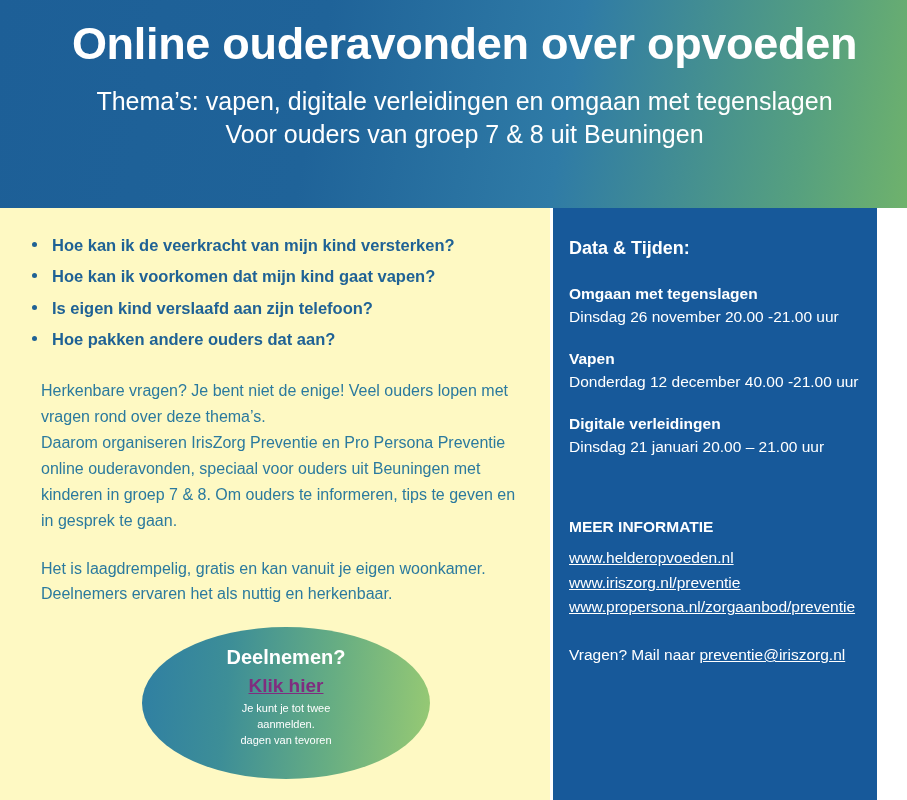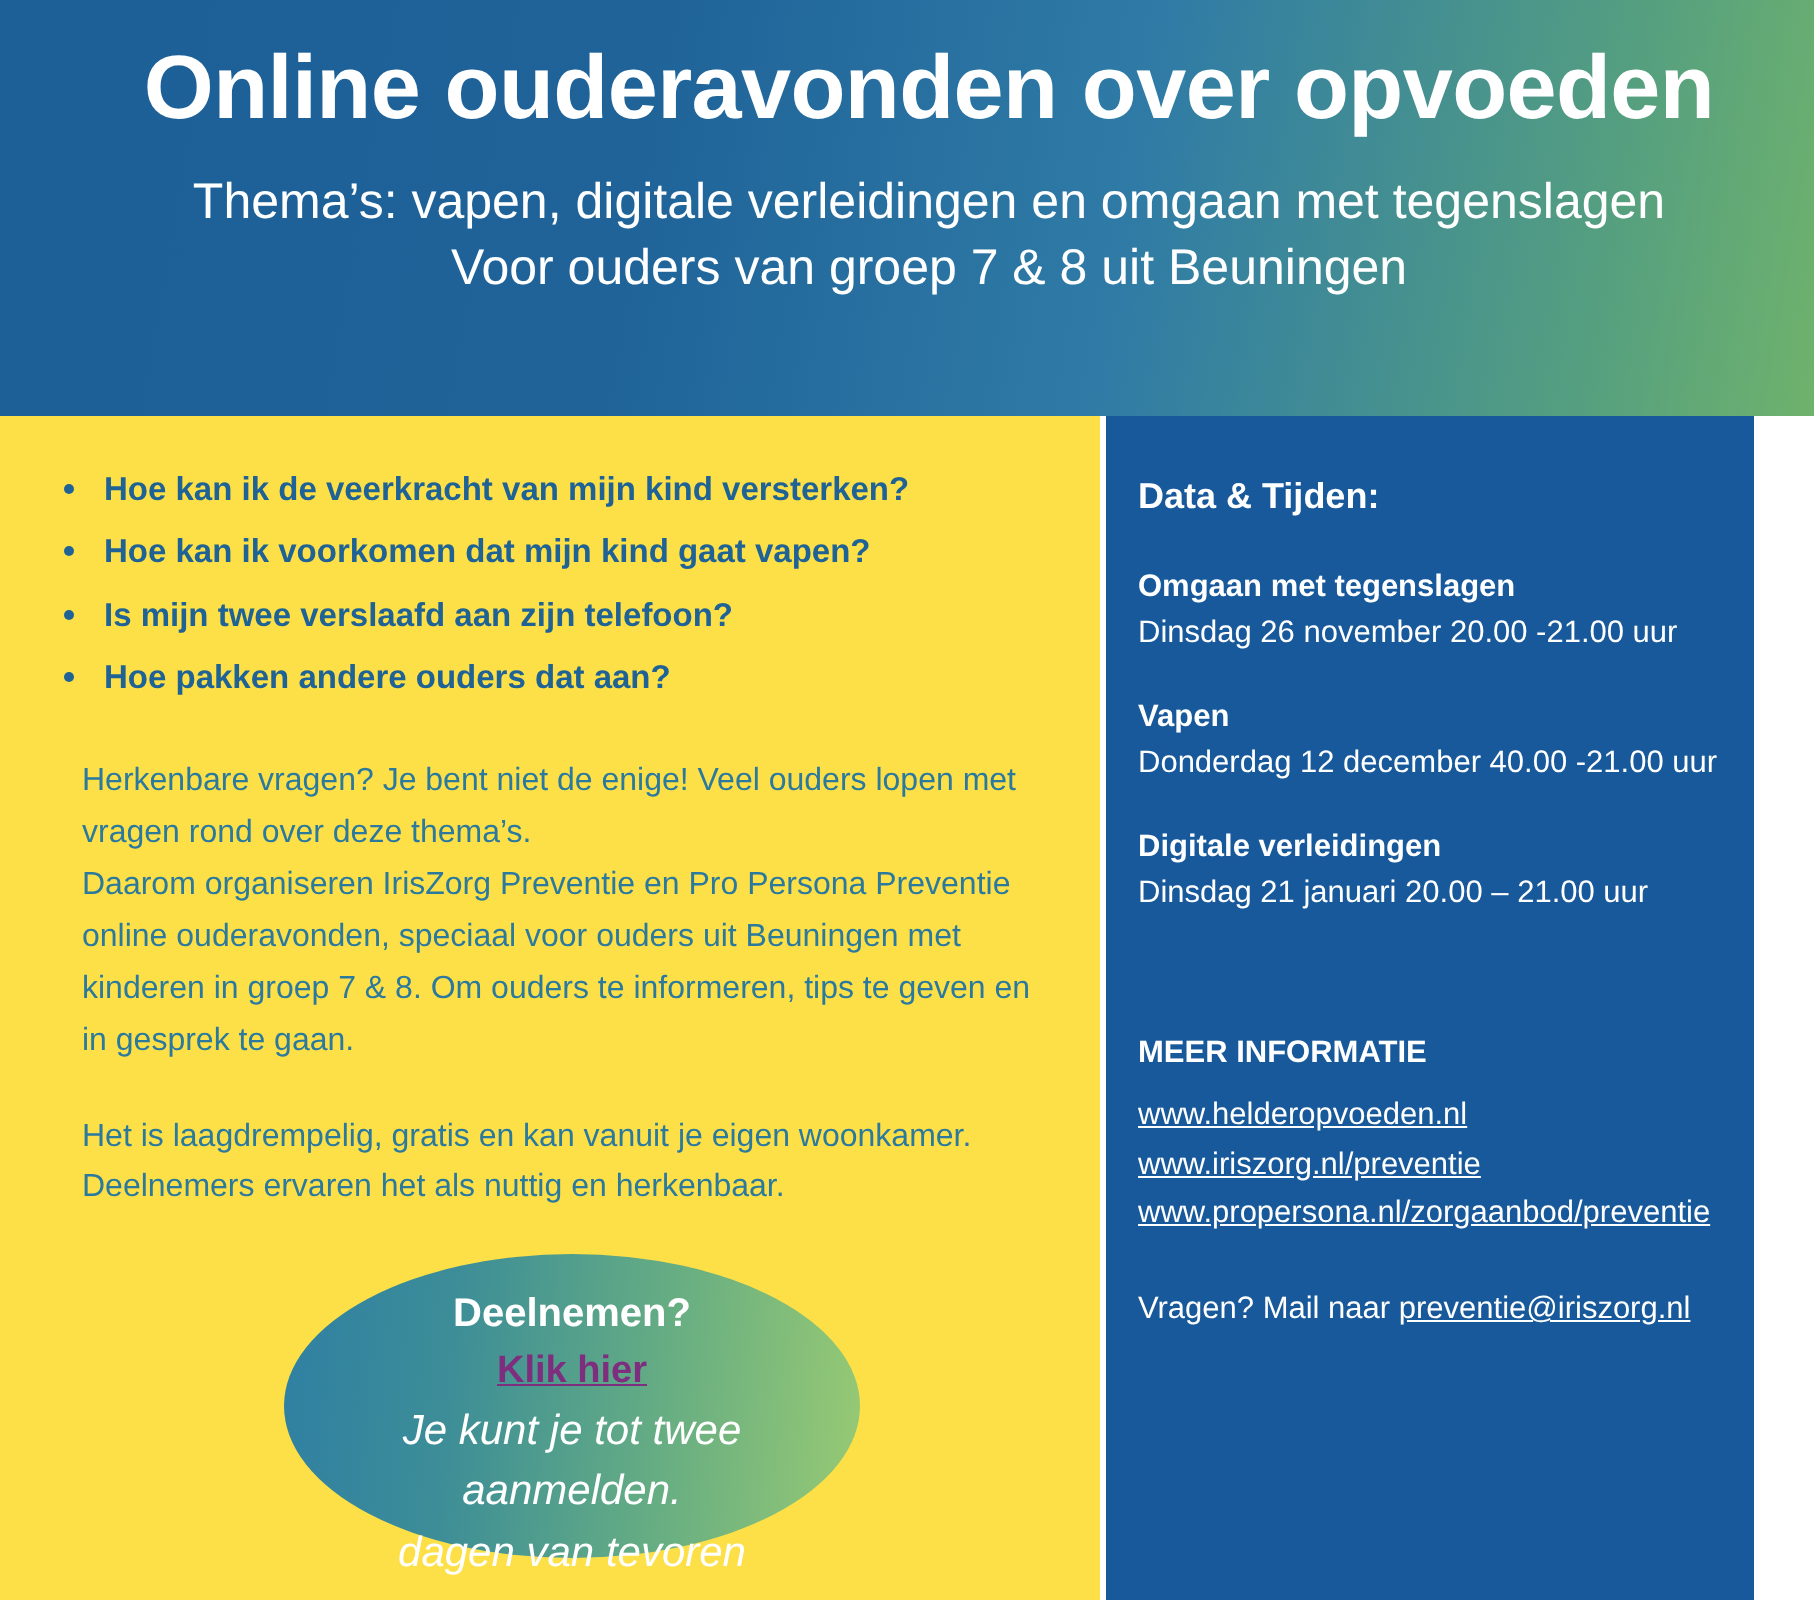--- a/index.html
+++ b/index.html
@@ -51,21 +51,21 @@
     font-weight: normal;
   }
 
   
   .left-col {
     position: absolute;
     left: 0;
     top: 208px;
     width: 550px;
     height: 592px;
-    background: #fde047;
+    background: #fef9c3;
     box-sizing: border-box;
     padding: 26px 30px 0 28px;
   }
   .bullets {
     list-style: none;
     margin: 0;
     padding: 0;
   }
   .bullets li {
     position: relative;
@@ -123,24 +123,23 @@
   .ellipse-link {
     display: inline-block;
     margin-top: 6px;
     color: #7f2d7f;
     font-size: 19px;
     font-weight: bold;
     text-decoration: underline;
   }
   .ellipse-note {
     color: #ffffff;
-    font-size: 21px;
+    font-size: 11px;
     line-height: 1.45;
     margin-top: 4px;
-    font-style: italic;
   }
 
   
   .right-col {
     position: absolute;
     left: 553px;
     top: 208px;
     width: 324px;
     height: 592px;
     background: #17599a;
@@ -198,21 +197,21 @@
     <div class="header-sub">
       <div>Thema’s: vapen, digitale verleidingen en omgaan met tegenslagen</div>
       <div>Voor ouders van groep 7 &amp; 8 uit Beuningen</div>
     </div>
   </div>
 
   <div class="left-col">
     <ul class="bullets">
       <li>Hoe kan ik de veerkracht van mijn kind versterken?</li>
       <li>Hoe kan ik voorkomen dat mijn kind gaat vapen?</li>
-      <li>Is mijn twee verslaafd aan zijn telefoon?</li>
+      <li>Is eigen kind verslaafd aan zijn telefoon?</li>
       <li>Hoe pakken andere ouders dat aan?</li>
     </ul>
 
     <div class="body-text">
       <p>Herkenbare vragen? Je bent niet de enige! Veel ouders lopen met vragen rond over deze thema’s.</p>
       <p>Daarom organiseren IrisZorg Preventie en Pro Persona Preventie online ouderavonden, speciaal voor ouders uit Beuningen met kinderen in groep 7 &amp; 8. Om ouders te informeren, tips te geven en in gesprek te gaan.</p>
       <p class="gap">Het is laagdrempelig, gratis en kan vanuit je eigen woonkamer. Deelnemers ervaren het als nuttig en herkenbaar.</p>
     </div>
   </div>
 

